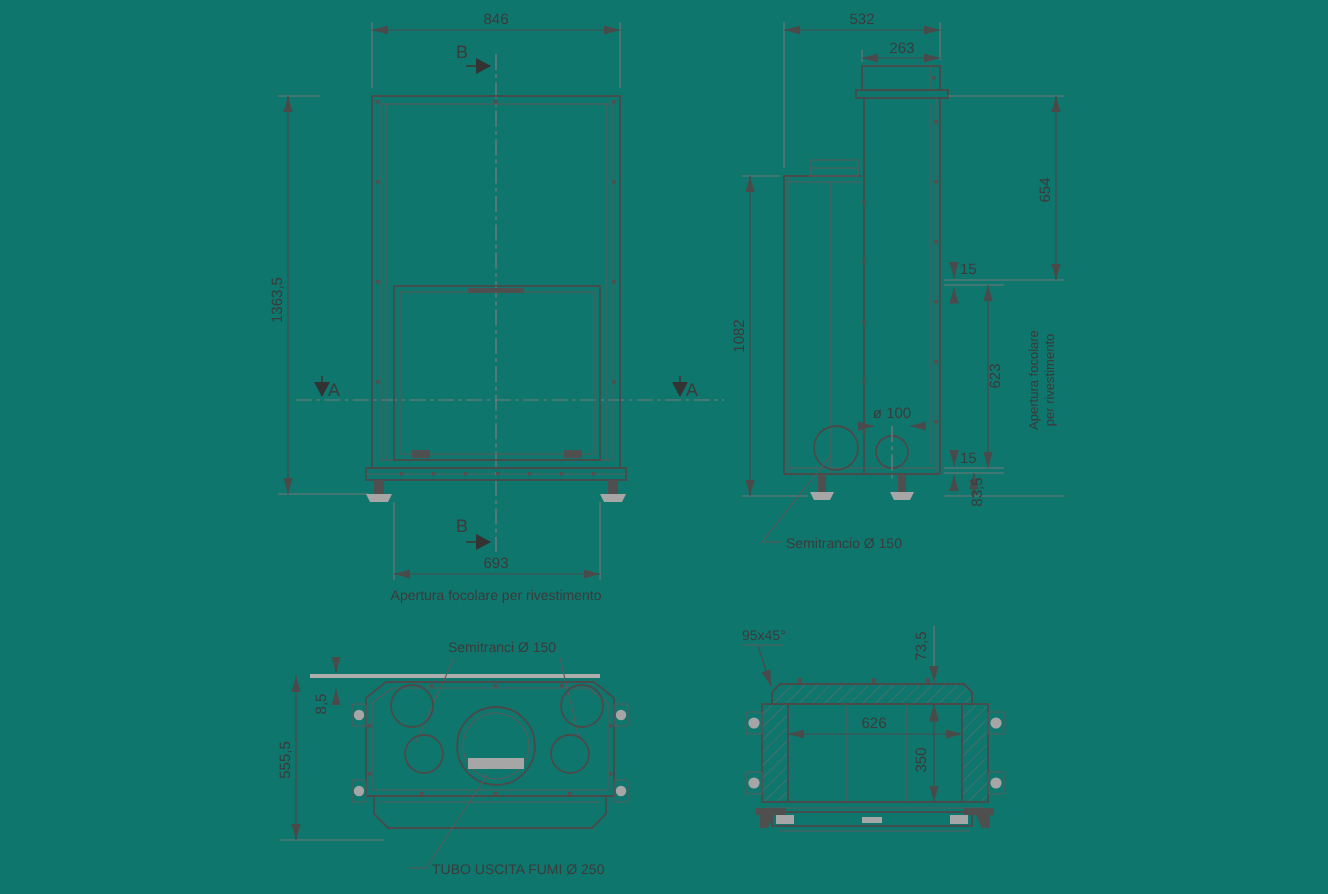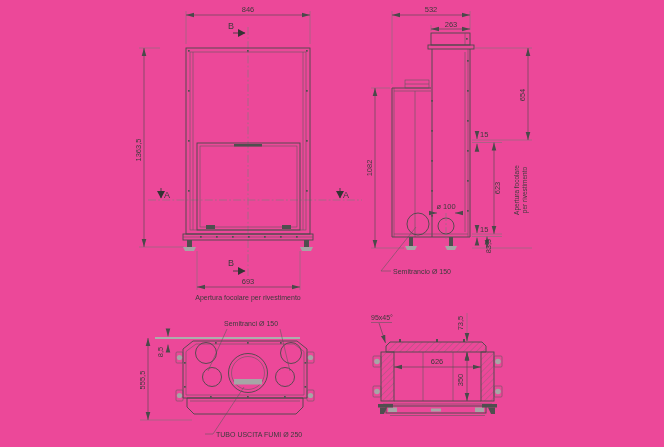--- a/index.html
+++ b/index.html
@@ -1,16 +1,16 @@
 <!DOCTYPE html>
 <html><head>
 <meta charset="utf-8">
 <style>
   html,body{margin:0;padding:0;background:#fff;}
-  #canvas{position:relative;width:664px;height:447px;background:#ec4899;overflow:hidden;
+  #canvas{position:relative;width:664px;height:447px;background:#0f766e;overflow:hidden;
           font-family:"Liberation Sans",sans-serif;}
   svg{position:absolute;left:0;top:0;}
   
   .o  {fill:none;stroke:#4a4a4a;stroke-width:0.9;}          
   .i  {fill:none;stroke:#5a5a5a;stroke-width:0.55;}         
   .e  {fill:none;stroke:#777;stroke-width:0.55;}            
   .d  {fill:none;stroke:#4a4a4a;stroke-width:0.6;
        marker-start:url(#arr);marker-end:url(#arr);}        
   .a1 {fill:none;stroke:#4a4a4a;stroke-width:0.6;
        marker-end:url(#arr);}                               

